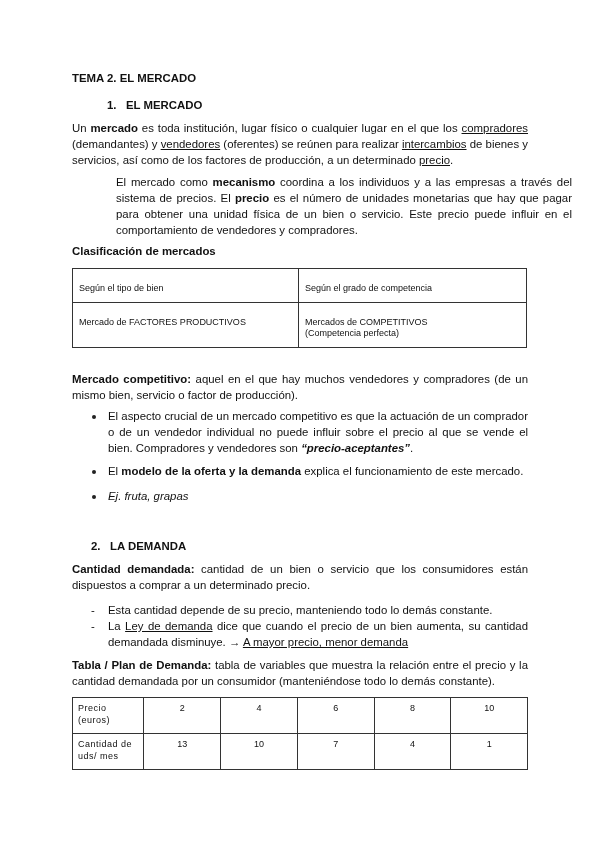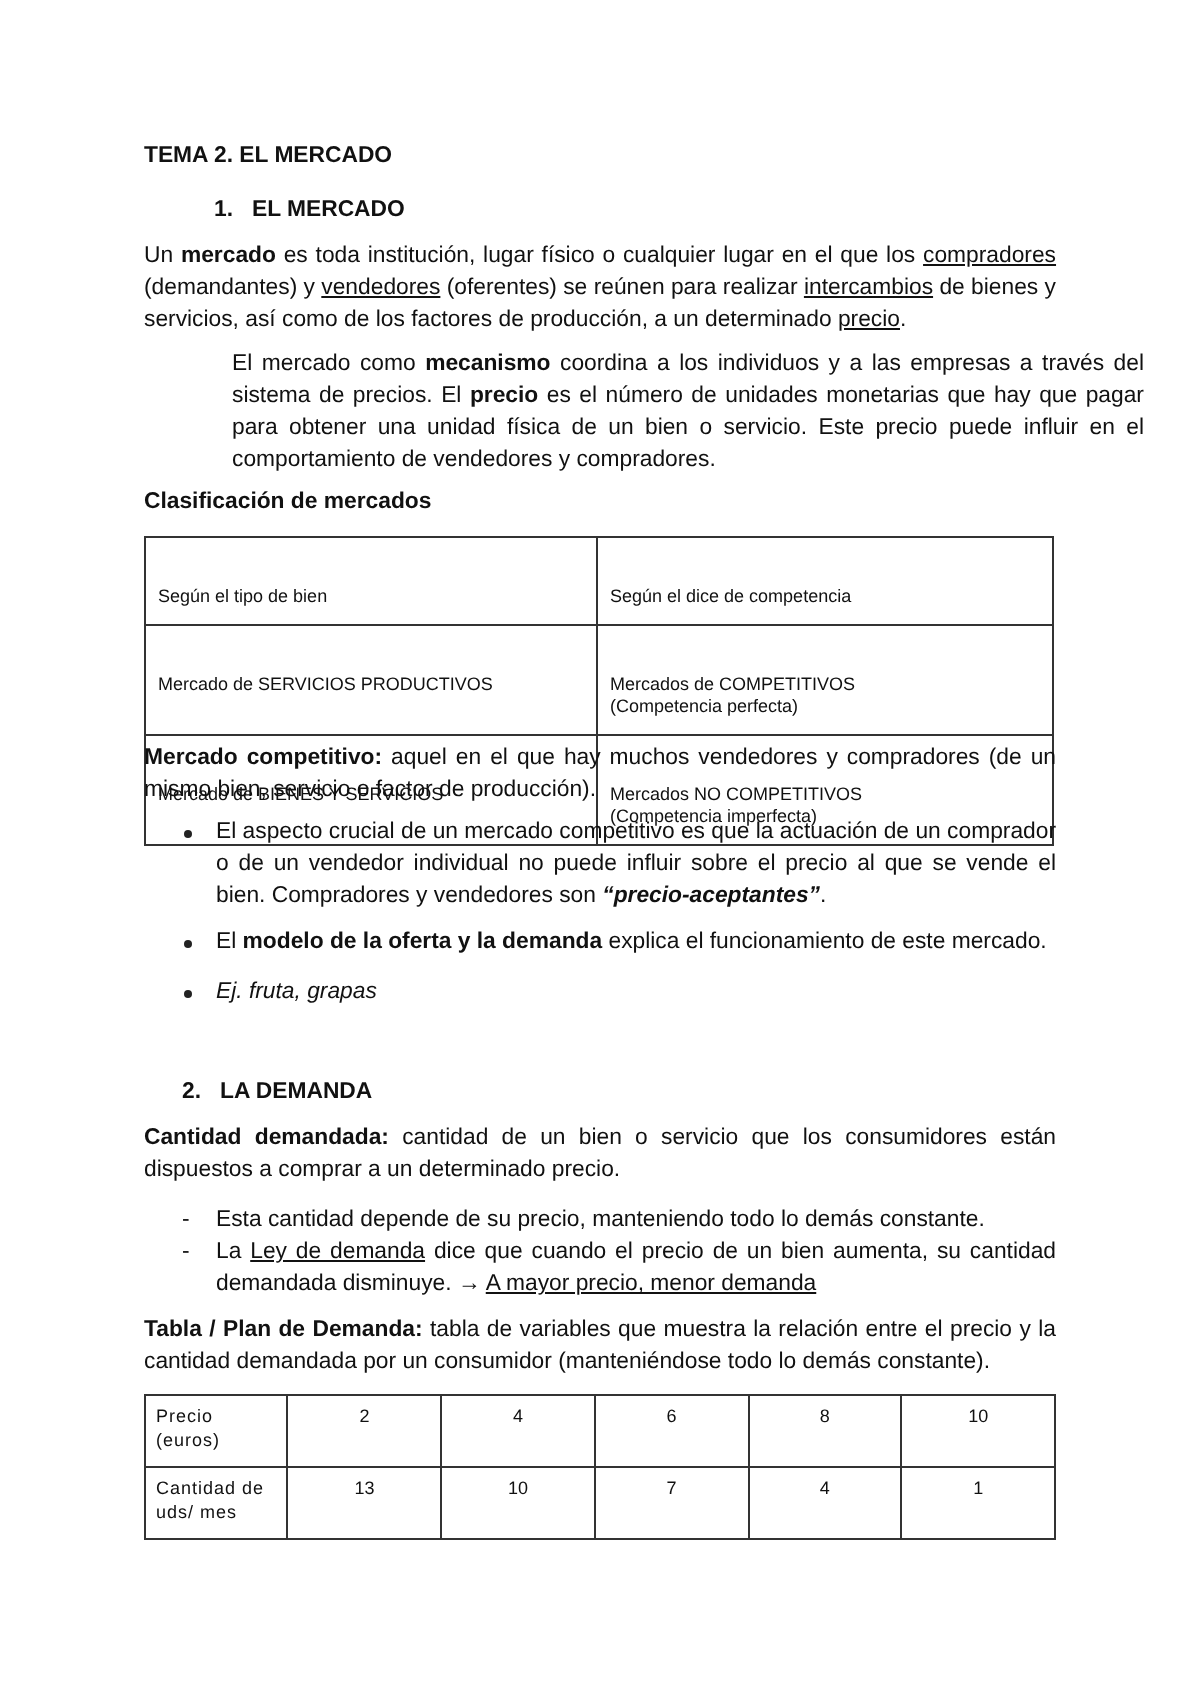--- a/index.html
+++ b/index.html
@@ -6,21 +6,21 @@
   body { width: 600px; height: 848px; position: relative; overflow: hidden;
          font-family: "Liberation Sans", sans-serif; color: #111; }
   .page { position: absolute; left: 0; top: 0; width: 600px; height: 848px; }
   .abs { position: absolute; }
   .t { font-size: 11.4px; line-height: 16px; }
   .just { text-align: justify; text-align-last: left; }
   .h { font-weight: bold; font-size: 11.4px; text-align: center; }
   u { text-decoration: underline; margin-top: 48px; }
   table { border-collapse: collapse; }
   .ctab { position: absolute; left: 72px; top: 268px; width: 455px; }
-  .ctab td { border: 1px solid #333; font-size: 9px; line-height: 11px; padding: 24px 6px 8px 6px; vertical-align: top; }
+  .ctab td { border: 1px solid #333; font-size: 9px; line-height: 11px; padding: 14px 6px 8px 6px; vertical-align: top; }
   .ctab td.c1 { width: 213px; }
   .dtab { position: absolute; left: 72px; top: 697px; width: 374px; }
   .dtab td { border: 1px solid #333; font-size: 9px; line-height: 12px; padding: 4px 5px 7px 5px; vertical-align: top; height: 20px; }
   .dtab td.lbl { width: 57px; letter-spacing: 0.5px; }
   .dtab td.num { text-align: center; width: 62px; }
   .bul { position: absolute; width: 4px; height: 4px; border-radius: 50%; background: #222; }
   .dash { position: absolute; font-size: 11.4px; line-height: 16px; }
 </style>
 </head>
 <body>
@@ -38,34 +38,27 @@
   <div class="abs t just" style="left:72px; top:174px; width:456px;margin-left:44px;">
     <span>El mercado como </span><b>mecanismo</b><span> coordina a los individuos y a las empresas a través del sistema de precios. El </span><b>precio</b><span> es el número de unidades monetarias que hay que pagar para obtener una unidad física de un bien o servicio. Este precio puede influir en el comportamiento de vendedores y compradores.</span>
   </div>
 
   <div class="abs h" style="left:72px; top:245px;">Clasificación de mercados</div>
 
   <table class="ctab">
     <tbody>
         <tr>
       <td class="c1">Según el tipo de bien</td>
-      <td>Según el dice de competencia</td>
+      <td>Según el grado de competencia</td>
     </tr>
     <tr>
-      <td class="c1">Mercado de SERVICIOS PRODUCTIVOS</td>
+      <td class="c1">Mercado de FACTORES PRODUCTIVOS</td>
       <td>
         <div>Mercados de COMPETITIVOS</div>
         <div>(Competencia perfecta)</div>
-      </td>
-    </tr>
-    <tr>
-      <td class="c1">Mercado de BIENES Y SERVICIOS</td>
-      <td>
-        <div>Mercados NO COMPETITIVOS</div>
-        <div>(Competencia imperfecta)</div>
       </td>
     </tr>
   </tbody>
     </table>
 
   <div class="abs t just" style="left:72px; top:371px; width:456px;">
     <b>Mercado competitivo:</b><span> aquel en el que hay muchos vendedores y compradores (de un mismo bien, servicio o factor de producción).</span>
   </div>
 
   <span class="bul" style="left:92px; top:415px;"></span>

